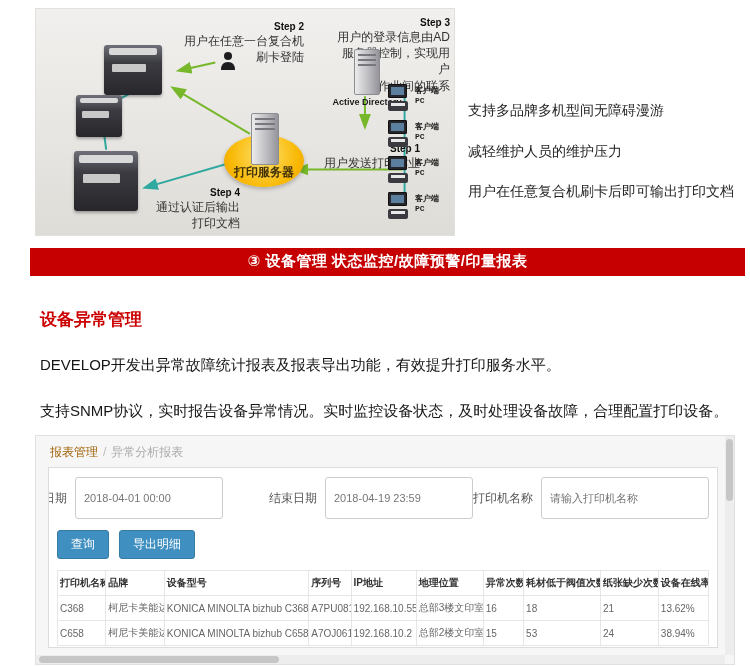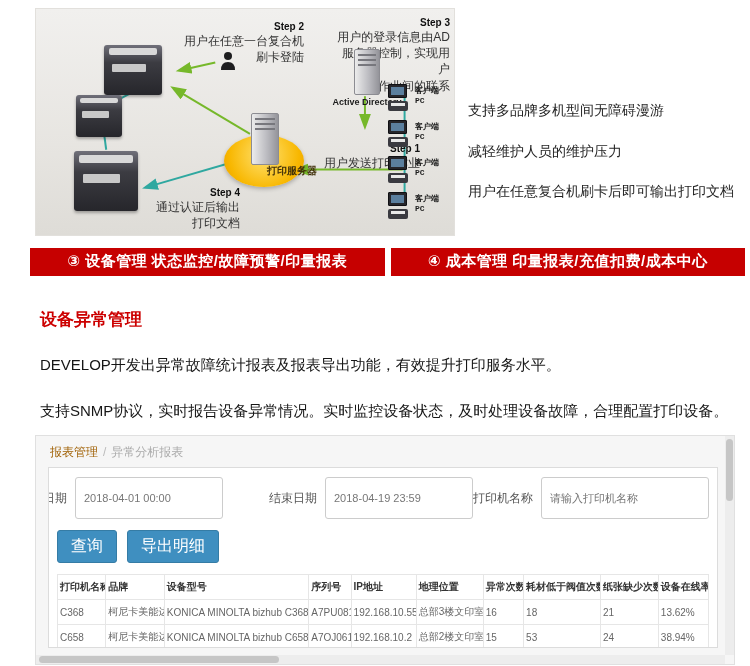--- a/index.html
+++ b/index.html
@@ -25,21 +25,21 @@
   .tower::before{content:"";position:absolute;left:3px;right:3px;top:4px;height:12px;
        background:repeating-linear-gradient(180deg,#77777d 0 2px,transparent 2px 5px);}
   .disc{position:absolute;border-radius:50%;
        background:radial-gradient(circle at 50% 38%,#ffe272 0%,#f8b700 68%,#e79a00 100%);
        box-shadow:0 2px 4px rgba(0,0,0,.25);}
 
   .step{position:absolute;text-align:right;}
   .step .t{font-weight:bold;font-size:10px;color:#101010;}
   .step .x{font-size:12px;color:#333;white-space:pre-line;line-height:1.35;margin-top:1px;}
   .adlbl{position:absolute;font-size:9px;font-weight:bold;color:#1c1c1c;text-align:center;}
-  .pslbl{position:absolute;font-size:10px;font-weight:bold;color:#40300a;text-align:center;margin-left:28px;}
+  .pslbl{position:absolute;font-size:12px;font-weight:bold;color:#40300a;text-align:center;}
 
   .pc{position:absolute;width:58px;height:32px;}
   .pc .mon{position:absolute;left:0;top:1px;width:17px;height:12px;background:#26262b;
        border:1px solid #101013;border-radius:1px;}
   .pc .mon::after{content:"";position:absolute;left:2px;top:2px;right:2px;bottom:2px;background:#5b7f9e;}
   .pc .prn{position:absolute;left:0;top:18px;width:20px;height:10px;background:#3a3a40;border-radius:2px;}
   .pc .prn::before{content:"";position:absolute;left:3px;top:2px;width:14px;height:3px;background:#e8e8e8;}
   .pc .lbl{position:absolute;left:27px;top:3px;font-size:8px;font-weight:bold;color:#1c1c1c;
        white-space:pre-line;line-height:1.25;font-family:Liberation Mono, monospace;}
   .person{position:absolute;}
@@ -72,21 +72,21 @@
   .fgroup input{height:42px;border:1px solid #ccc;border-radius:3px;padding:0 8px;
        font-size:11px;color:#777;box-sizing:border-box;background:#fff;
        font-family:"Liberation Sans","DejaVu Sans",sans-serif;}
   .inp-date{width:148px;}
   .inp-name{width:168px;}
   .g2{margin-left:46px;}
   .g3{margin-left:auto;}
 
   .btns{display:flex;gap:10px;margin-top:11px;}
   .btn{background:#3f8fc0;color:#fff;border:1px solid #357ca5;border-radius:3px;
-       font-size:16px;padding:5px 13px;cursor:pointer;
+       font-size:12px;padding:5px 13px;cursor:pointer;
        font-family:"Liberation Sans","DejaVu Sans",sans-serif;}
 
   table.rpt{width:100%;border-collapse:collapse;margin-top:11px;table-layout:fixed;}
   table.rpt th,table.rpt td{border:1px solid #e6e6e6;padding:5px 2px;font-size:10px;
        text-align:left;white-space:nowrap;overflow:hidden;}
   table.rpt th{color:#333;font-weight:bold;background:#fff;}
   table.rpt td{color:#666;}
   table.rpt .num{text-align:left;}
 
   .vscroll{position:absolute;right:0;top:0;bottom:9px;width:9px;background:#ededed;}
@@ -185,21 +185,20 @@
 
     <div class="side">
       <p>支持多品牌多机型间无障碍漫游</p>
       <p>减轻维护人员的维护压力</p>
       <p>用户在任意复合机刷卡后即可输出打印文档</p>
     </div>
   </div>
 
   <div class="banner">
     <div class="banner-seg">③ 设备管理 状态监控/故障预警/印量报表</div>
-    <div class="banner-seg">④ 成本管理 印量报表/充值扣费/成本中心</div>
   </div>
 
   <h2 class="sec-title">设备异常管理</h2>
   <p class="para">DEVELOP开发出异常故障统计报表及报表导出功能，有效提升打印服务水平。</p>
   <p class="para">支持SNMP协议，实时报告设备异常情况。实时监控设备状态，及时处理设备故障，合理配置打印设备。</p>
 
   <div class="shot">
     <div class="crumb">
       <span class="crumb-a">报表管理</span><span class="crumb-sep">/</span><span class="crumb-b">异常分析报表</span>
     </div>

